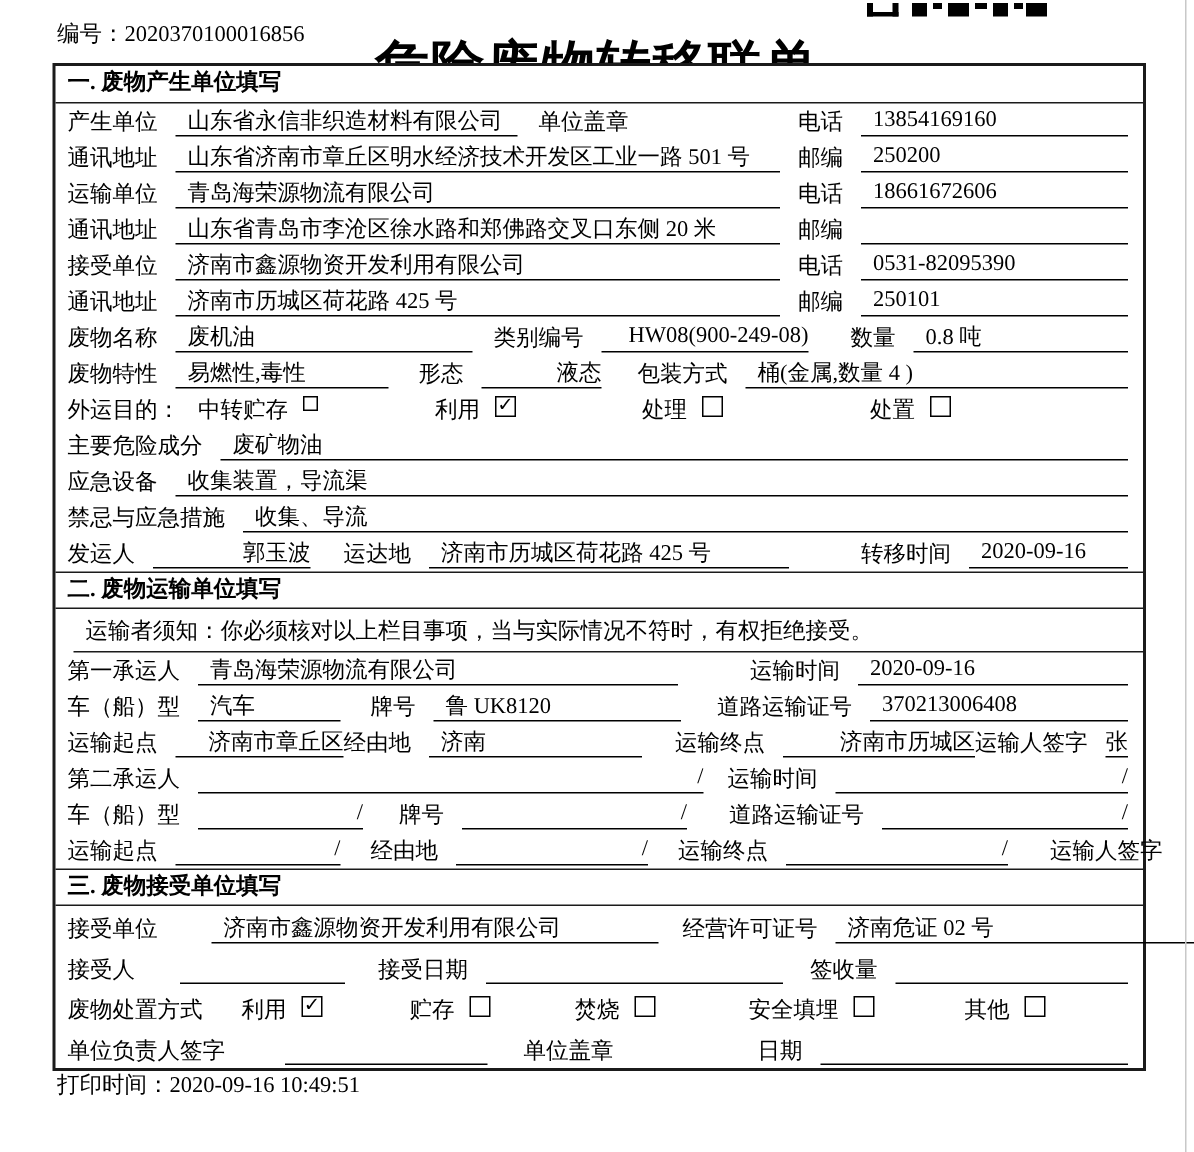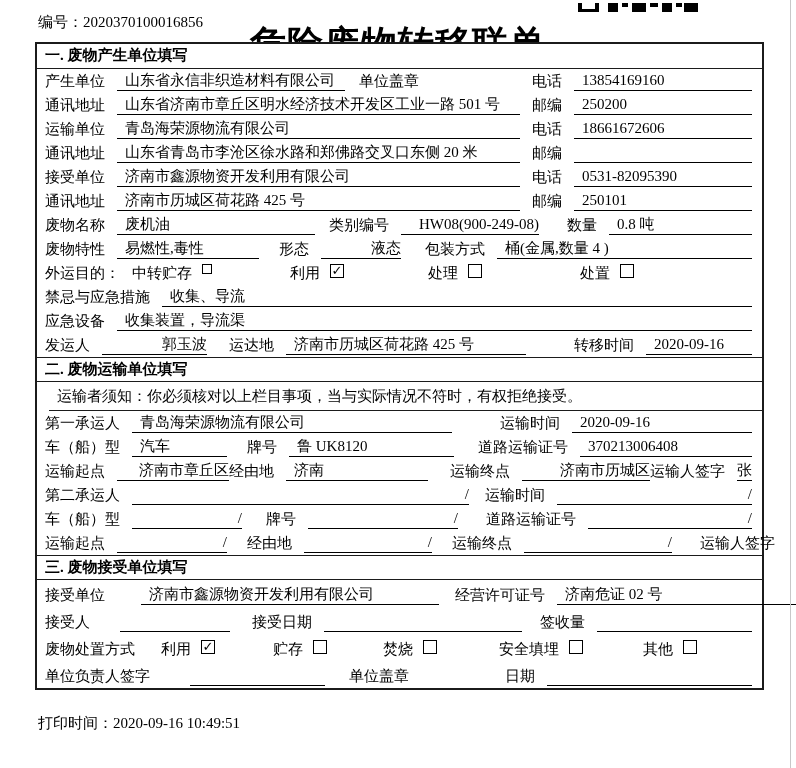--- a/index.html
+++ b/index.html
@@ -161,29 +161,33 @@
     <span class="opt" style="width:152px">
       <span>处理</span>
       <span class="checkbox"></span>
     </span>
     <span class="opt">
       <span>处置</span>
       <span class="checkbox"></span>
     </span>
   </div>
 
+  <div class="r">
+    <span class="l">主要危险成分</span>
+    <span class="u pl fx">废矿物油</span>
+  </div>
+
+  <div class="r">
+    <span class="l">应急设备</span>
+    <span class="u pl fx">收集装置，导流渠</span>
+  </div>
 
   <div class="r">
     <span class="l">禁忌与应急措施</span>
     <span class="u pl fx">收集、导流</span>
-  </div>
-
-  <div class="r">
-    <span class="l">应急设备</span>
-    <span class="u pl fx">收集装置，导流渠</span>
   </div>
 
   <div class="r">
     <span class="l">发运人</span>
     <span class="u c" style="width:105px">郭玉波</span>
     <span class="l" style="margin-left:22px">运达地</span>
     <span class="u pl" style="width:240px;margin-right:48px">济南市历城区荷花路 425 号</span>
     <span class="l">转移时间</span>
     <span class="u pl fx">2020-09-16</span>
   </div>

